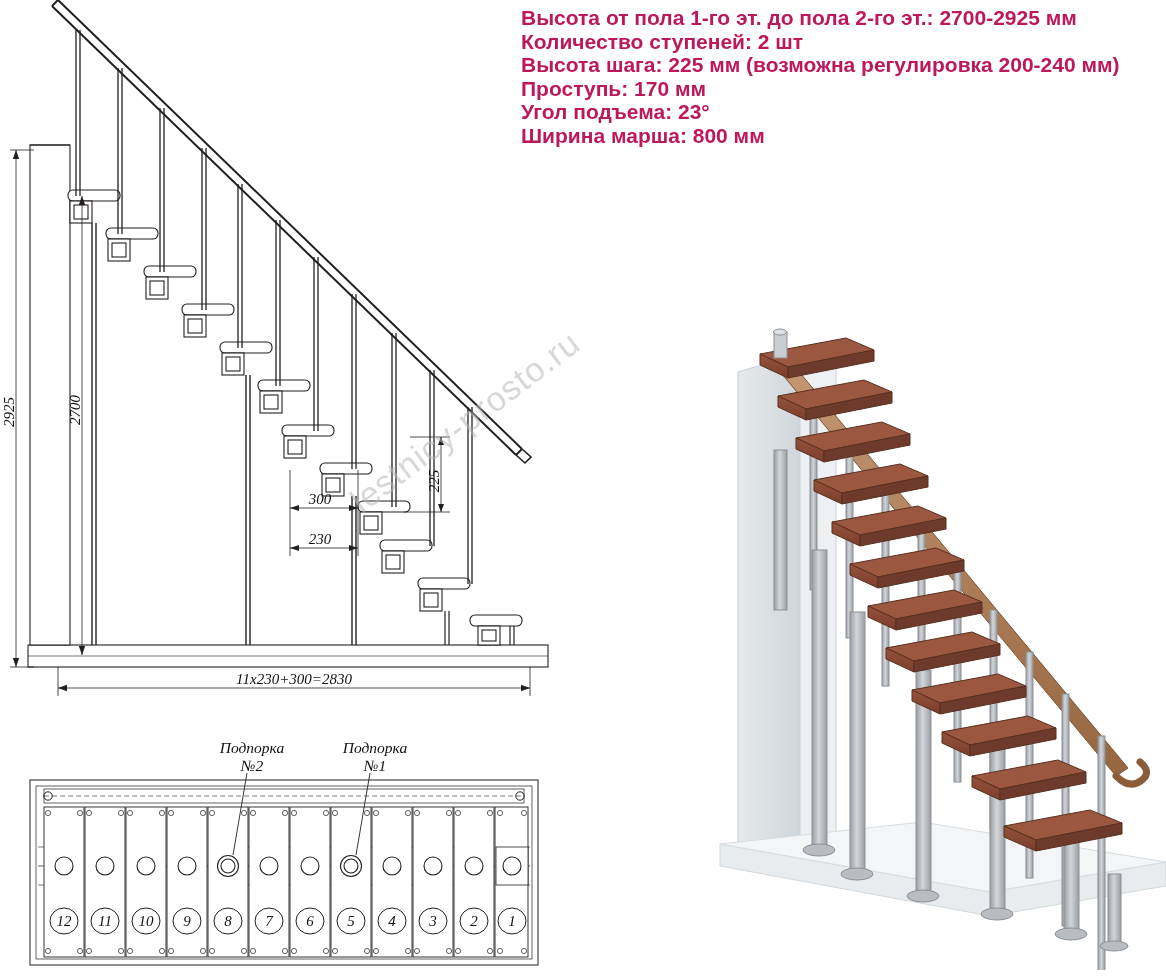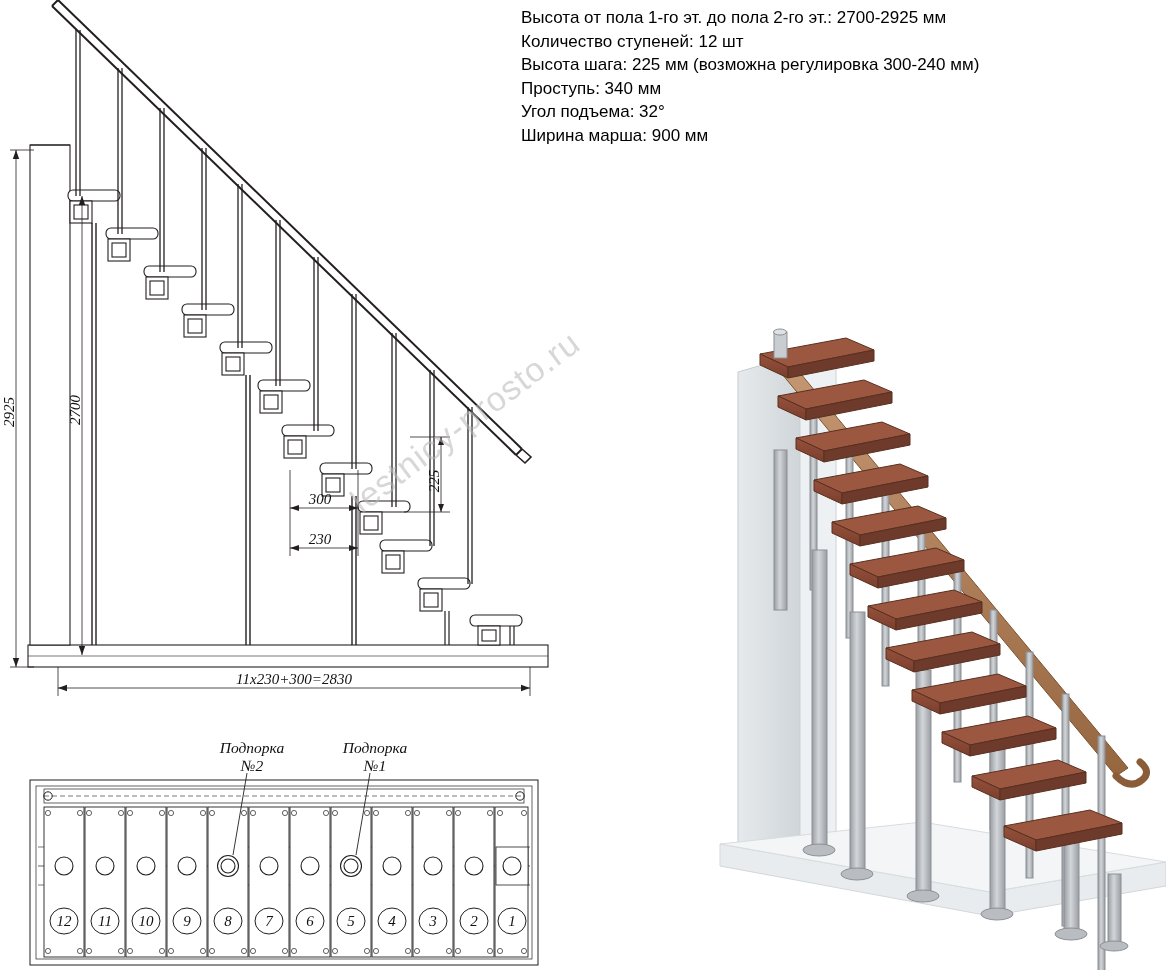--- a/index.html
+++ b/index.html
@@ -2,21 +2,21 @@
 <html><head>
 <meta charset="utf-8">
 <style>
   html,body{margin:0;padding:0;background:#ffffff;}
   body{width:1166px;height:977px;position:relative;overflow:hidden;
        font-family:"Liberation Sans", sans-serif;color:#111;}
   .page{position:absolute;left:0;top:0;width:1166px;height:977px;}
 
   
   .spec{position:absolute;left:521px;top:6px;width:620px;}
-  .spec-line{font-size:17px;line-height:23.6px;white-space:nowrap;color:#000000;}
+  .spec-line{font-size:21px;line-height:23.6px;white-space:nowrap;color:#be185d;font-weight:bold;}
 
   
   svg{display:block;}
   .elev{position:absolute;left:0;top:0;}
   .plan{position:absolute;left:0;top:735px;}
   .iso{position:absolute;left:660px;top:150px;}
 
   
   .wm{position:absolute;left:395px;top:345px;width:380px;height:300px;
       transform:rotate(-37deg);transform-origin:50% 50%;
@@ -467,20 +467,20 @@
     <g>
       <rect x="114" y="182" width="13" height="26" fill="#c9ccd0" stroke="#8c9095"></rect>
       <ellipse cx="120" cy="182" rx="6.5" ry="3" fill="#dfe2e5" stroke="#8c9095"></ellipse>
     </g>
   </svg>
 
   <div class="wm">lestnicy-prosto.ru</div>
 
   <div class="spec">
     <div class="spec-line">Высота от пола 1-го эт. до пола 2-го эт.: 2700-2925 мм</div>
-    <div class="spec-line">Количество ступеней: 12 шт</div>
-    <div class="spec-line">Высота шага: 225 мм (возможна регулировка 300-240 мм)</div>
-    <div class="spec-line">Проступь: 340 мм</div>
-    <div class="spec-line">Угол подъема: 32°</div>
-    <div class="spec-line">Ширина марша: 900 мм</div>
+    <div class="spec-line">Количество ступеней: 2 шт</div>
+    <div class="spec-line">Высота шага: 225 мм (возможна регулировка 200-240 мм)</div>
+    <div class="spec-line">Проступь: 170 мм</div>
+    <div class="spec-line">Угол подъема: 23°</div>
+    <div class="spec-line">Ширина марша: 800 мм</div>
   </div>
 
 </div>
 
 </body></html>

